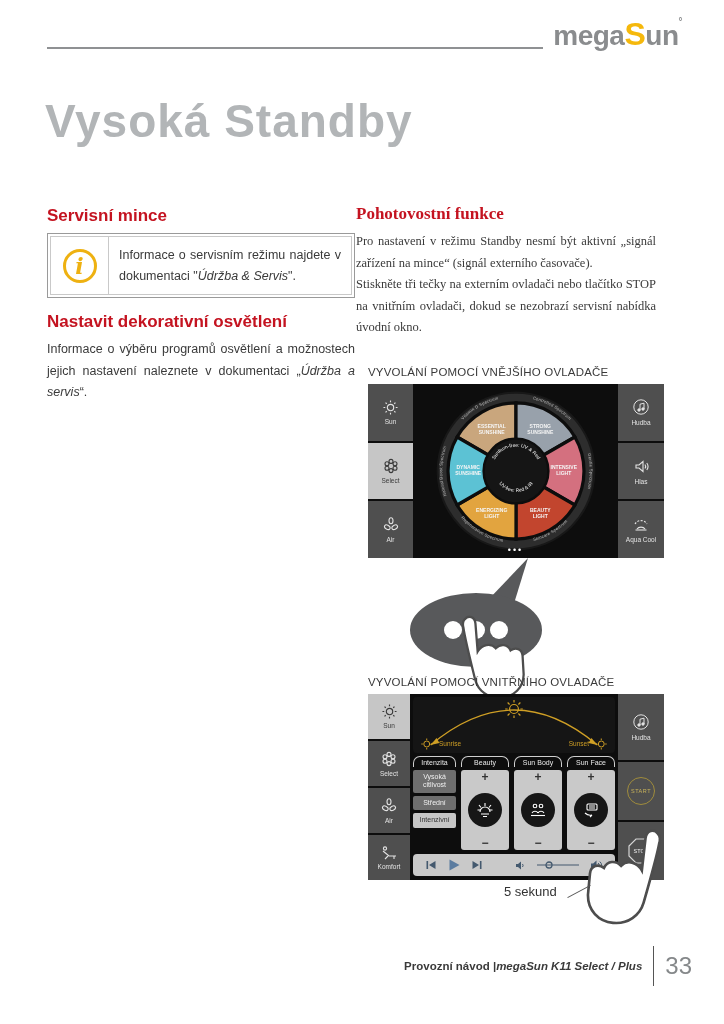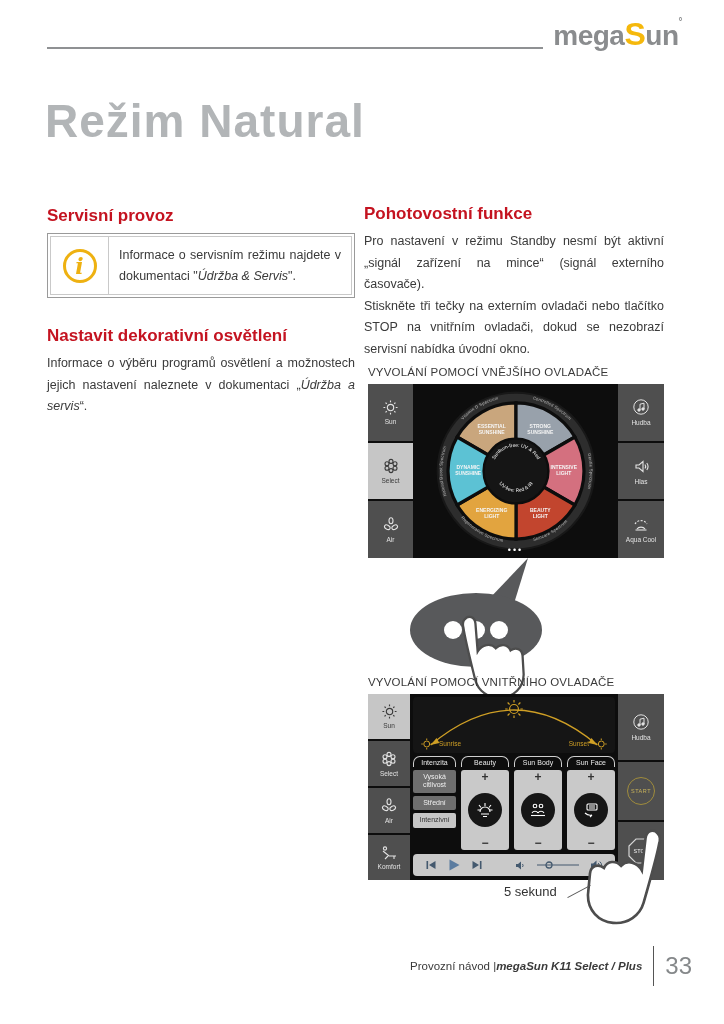--- a/index.html
+++ b/index.html
@@ -11,21 +11,21 @@
   }
   
   .rule { position:absolute; top:47px; left:47px; width:496px; height:2px; background:#8f9193; }
   .logo { position:absolute; top:16px; right:42px; font-weight:bold; letter-spacing:-0.5px; white-space:nowrap; }
   .logo .lg-gray { font-size:28px; color:#8a8c8e; }
   .logo .lg-yellow { font-size:32px; color:#f5b80c; }
   .logo .lg-mark { font-size:10px; color:#8a8c8e; vertical-align:top; }
   .page-title { position:absolute; top:94px; left:45px; font-size:46px; font-weight:bold; color:#b2b5b7; letter-spacing:1px; }
   
   .col-left  { position:absolute; top:206px; left:47px;  width:308px; }
-  .col-right { position:absolute; top:204px; left:364px; width:300px; }
+  .col-right { position:absolute; top:204px; left:356px; width:300px;font-family:Liberation Serif, serif; }
   h2.red { color:#c41320; font-size:17px; font-weight:bold; margin:0 0 7px 0; }
   p.body { font-size:12.5px; line-height:1.72; text-align:justify; color:#3a3a3a; }
   .mt26 { margin-top:26px; }
   .italic { font-style:italic; }
   
   .info-box { display:flex; border:1px solid #9a9a9a; padding:2px; margin-top:2px; }
   .info-icon-cell { width:58px; display:flex; align-items:center; justify-content:center; border:1px solid #c9c9c9; border-right:none; }
   .info-text-cell { flex:1; border:1px solid #c9c9c9; padding:8px 10px; font-size:12.5px; line-height:1.65; text-align:justify; }
   .info-circle { width:34px; height:34px; border:3px solid #eeb111; border-radius:50%;
                  display:flex; align-items:center; justify-content:center;
@@ -71,53 +71,53 @@
   
   .bubble { position:absolute; top:556px; left:396px; }
   .hand { position:absolute; }
   .hand-1 { top:610px; left:458px; transform:rotate(-14deg); }
   .hand-2 { top:822px; left:584px; transform:scaleX(-1) rotate(-16deg); }
   .hand use { fill:#ffffff; stroke:#4d4d4d; stroke-width:2; }
   .five-s { position:absolute; top:884px; left:504px; font-size:13px; color:#333; }
   .five-line { position:absolute; top:891px; left:566px; width:26px; height:1px; background:#555; transform:rotate(-28deg); }
   
   .footer { position:absolute; top:946px; right:32px; display:flex; align-items:center; }
-  .footer .f-text { font-size:11.5px; color:#3a3a3a; }
+  .footer .f-text { font-size:11.5px; color:#3a3a3a;font-weight:bold; }
   .footer .f-bold { font-weight:bold;font-style:italic; }
   .footer .f-div { width:1px; height:40px; background:#555; margin:0 11px; }
   .footer .f-page { font-size:24px; color:#85888a; }
 </style>
 </head>
 <body>
 
 <svg width="0" height="0" style="position:absolute">
   <defs>
     <path id="handPath" d="M14,3 C18,0 23,3 22,9 L18,33 C23,28 31,28 34,34 C39,31 45,33 46,39 C51,37 56,40 55,46 L52,62 C49,73 39,79 28,77 C17,75 10,66 10,56 C10,48 10,20 11,10 C11,6 12,4 14,3 Z"></path>
   </defs>
 </svg>
 
 <div class="page">
 
   <div class="rule"></div>
   <div class="logo">
     <span class="lg-gray">mega</span><span class="lg-yellow">S</span><span class="lg-gray">un</span><span class="lg-mark">°</span>
   </div>
-  <div class="page-title">Režim Natural</div>
+  <div class="page-title">Vysoká Standby</div>
 
   <div class="col-left">
 
-    <h2 class="red mt26">Servisní provoz</h2>
+    <h2 class="red mt26">Servisní mince</h2>
     <div class="info-box">
       <div class="info-icon-cell">
         <div class="info-circle">i</div>
       </div>
       <div class="info-text-cell"><span>Informace o servisním režimu najdete v dokumentaci "</span><span class="italic">Údržba &amp; Servis</span><span>".</span></div>
     </div>
 
-    <h2 class="red" style="margin-top:28px">Nastavit dekorativní osvětlení</h2>
+    <h2 class="red" style="margin-top:14px">Nastavit dekorativní osvětlení</h2>
     <p class="body"><span>Informace o výběru programů osvětlení a možnostech jejich nastavení naleznete v dokumentaci „</span><span class="italic">Údržba a servis</span><span>“.</span></p>
   </div>
 
   <div class="col-right">
     <h2 class="red">Pohotovostní funkce</h2>
     <p class="body">Pro nastavení v režimu Standby nesmí být aktivní „signál zařízení na mince“ (signál externího časovače).</p>
     <p class="body">Stiskněte tři tečky na externím ovladači nebo tlačítko STOP na vnitřním ovladači, dokud se nezobrazí servisní nabídka úvodní okno.</p>
   </div>
 
   <div class="caption" style="top:366px">VYVOLÁNÍ POMOCÍ VNĚJŠÍHO OVLADAČE</div>

